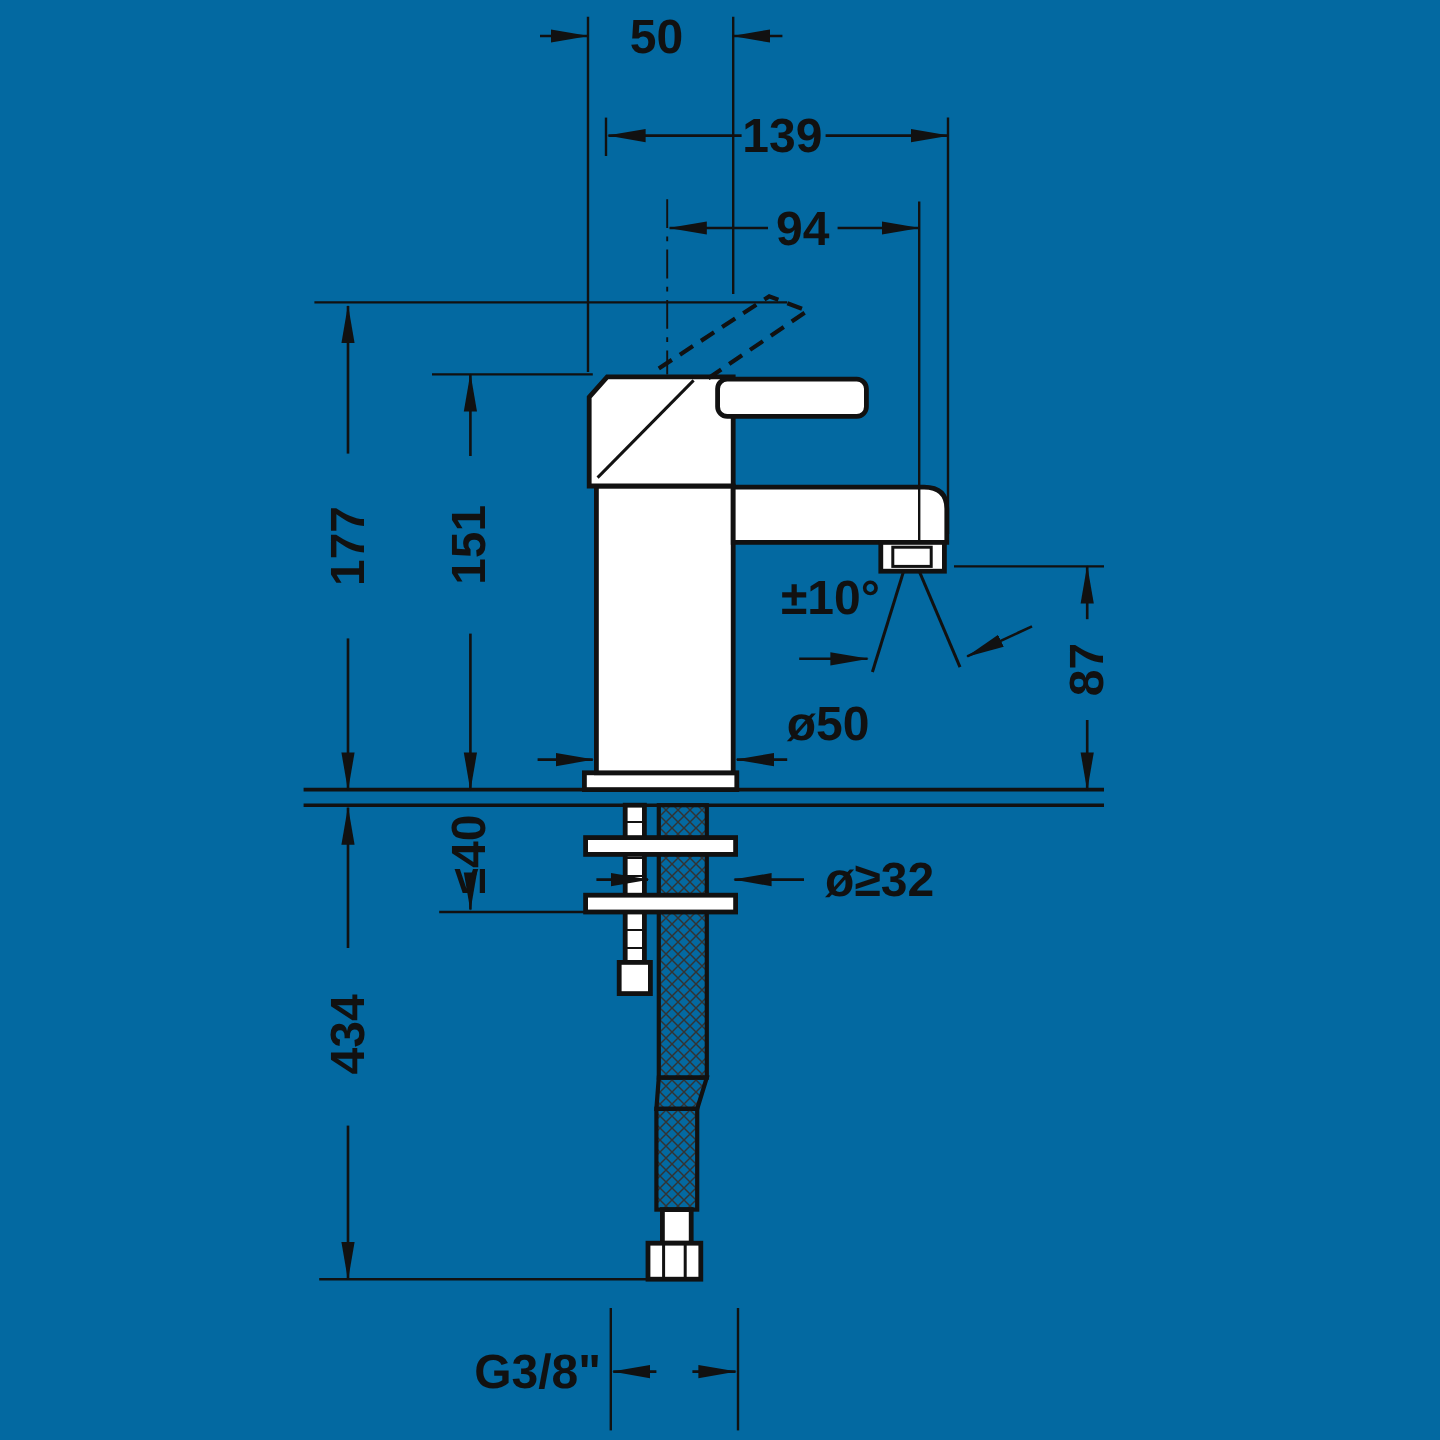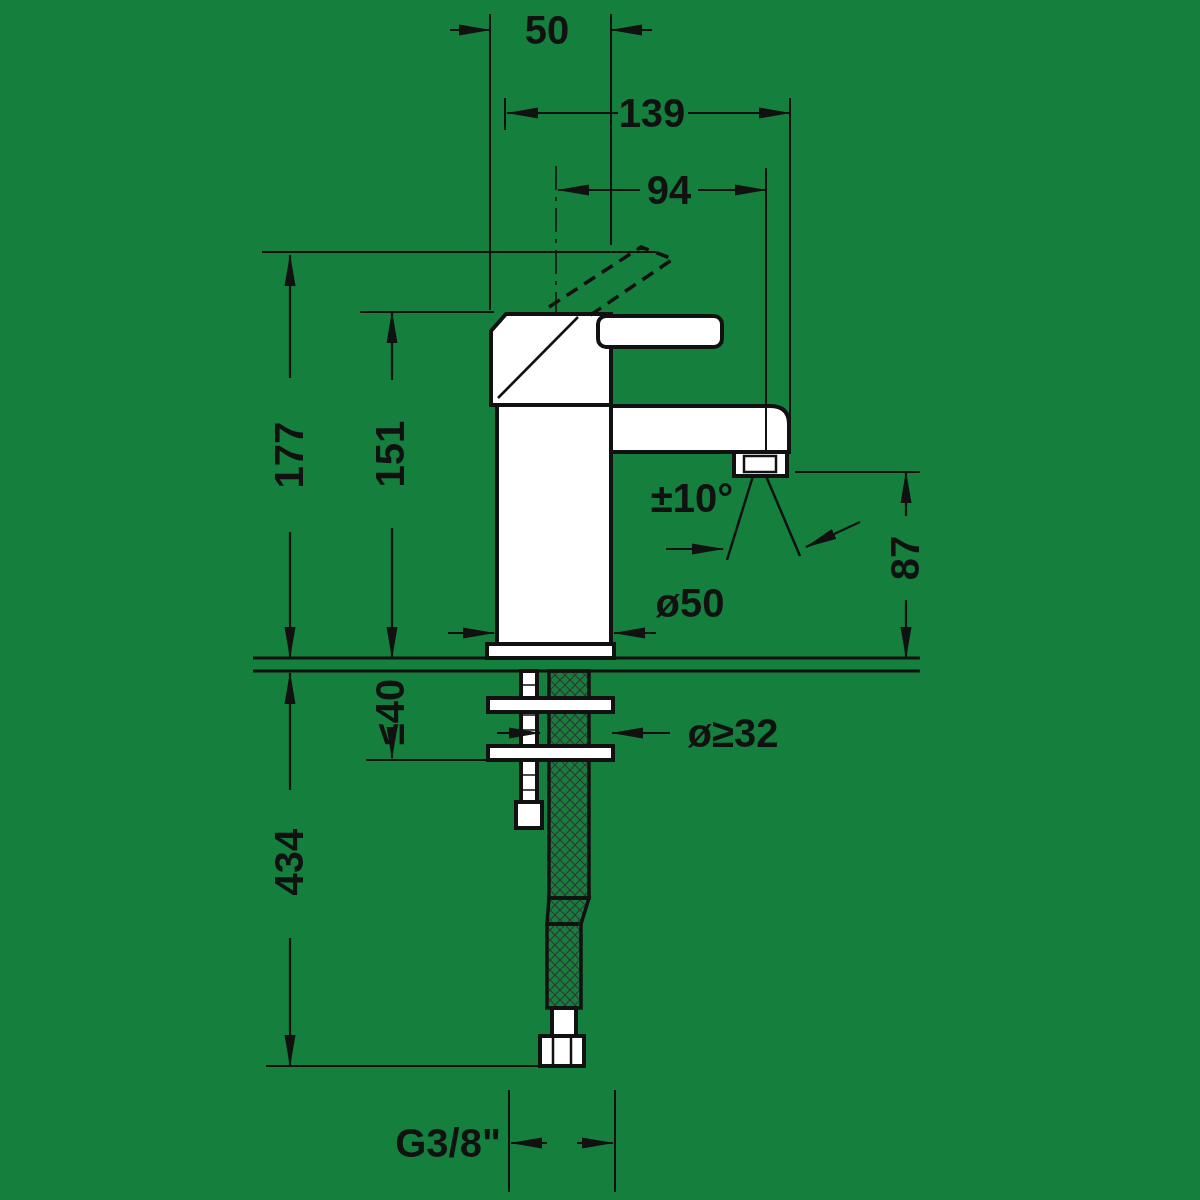--- a/index.html
+++ b/index.html
@@ -1,16 +1,16 @@
 <!DOCTYPE html>
 <html><head>
 <meta charset="utf-8">
 <style>
   html,body{margin:0;padding:0;background:#fff;}
-  .canvas{position:relative;width:1200px;height:1200px;background:#15803d;overflow:hidden;
+  .canvas{position:relative;width:1200px;height:1200px;background:#0369a1;overflow:hidden;
           font-family:"Liberation Sans",sans-serif;}
   svg{display:block;}
   .dim-text{font:700 40px "Liberation Sans",sans-serif;fill:#111;}
   .obj{stroke:#111;stroke-width:4;fill:#fff;}
   .obj-thin{stroke:#111;stroke-width:2.5;fill:none;}
   .dimline{stroke:#111;stroke-width:2.2;fill:none;}
   .extline{stroke:#111;stroke-width:2;fill:none;}
   .deck{stroke:#111;stroke-width:3;fill:none;}
   .dashedpart{stroke:#111;stroke-width:3.5;fill:none;stroke-dasharray:13 8;}
   .centerline{stroke:#111;stroke-width:1.6;fill:none;stroke-dasharray:24 7 4 7;}

